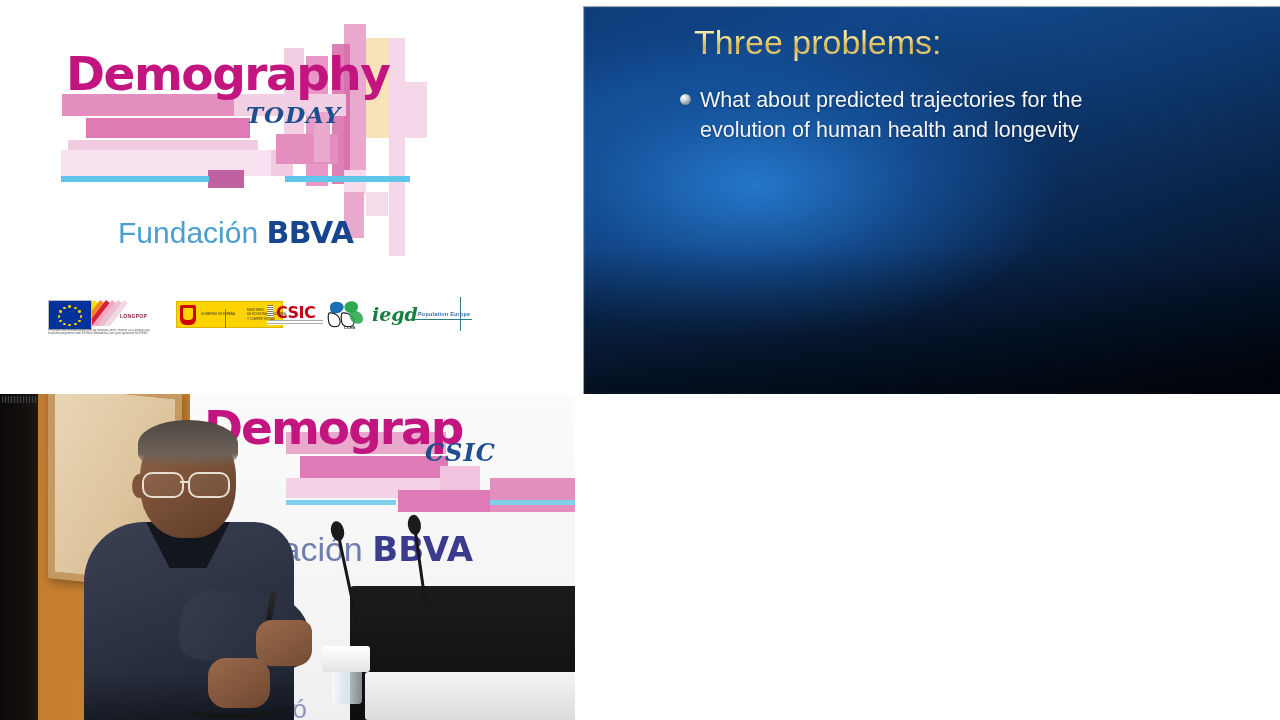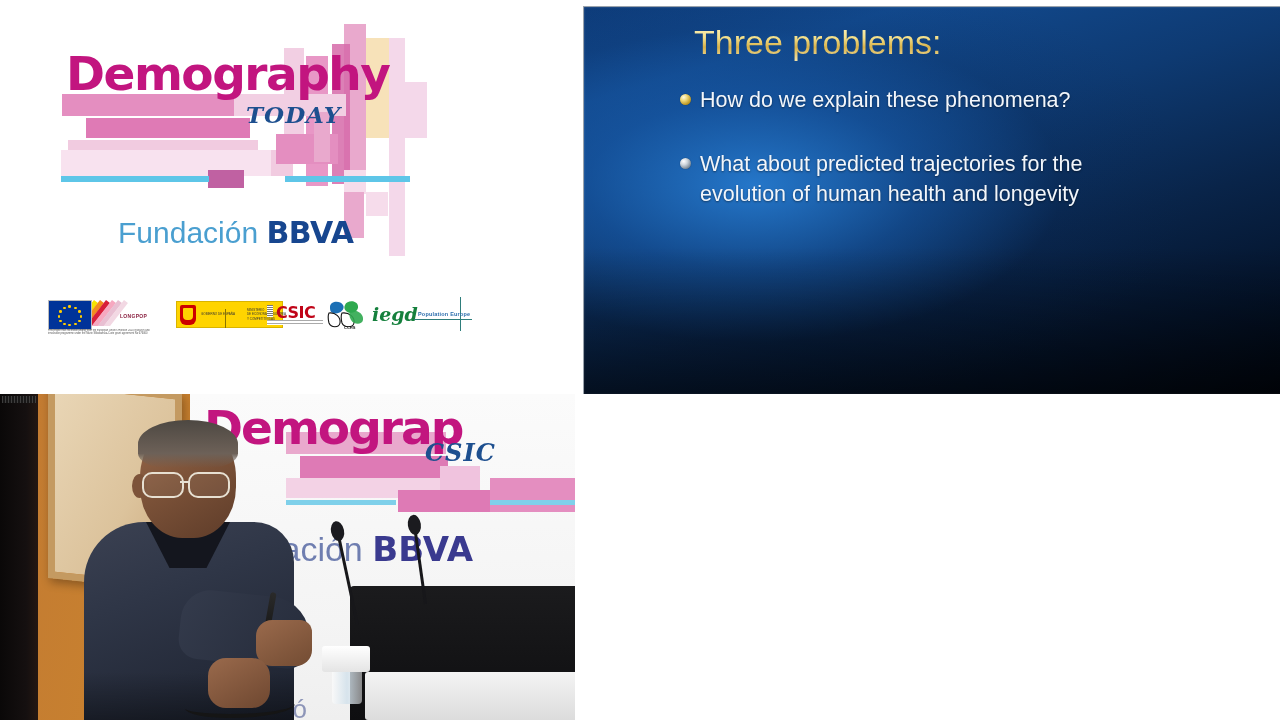--- a/index.html
+++ b/index.html
@@ -448,24 +448,20 @@
       </div>
 
     </div>
   </div>
 
   <div class="slide">
     <div class="slide-title">Three problems:</div>
 
     <div class="bullets">
       <div class="bullet">
-        <span class="dot gold"></span>
-        <span class="txt">How do we explain these phenomena?</span>
-      </div>
-      <div class="bullet">
         <span class="dot silver"></span>
         <span class="txt">What about predicted trajectories for the evolution of human health and longevity</span>
       </div>
     </div>
   </div>
 
   <div class="video">
     <div class="v-wall"></div>
     <div class="v-darkpanel">
       <div class="v-speakerlabel"></div>

